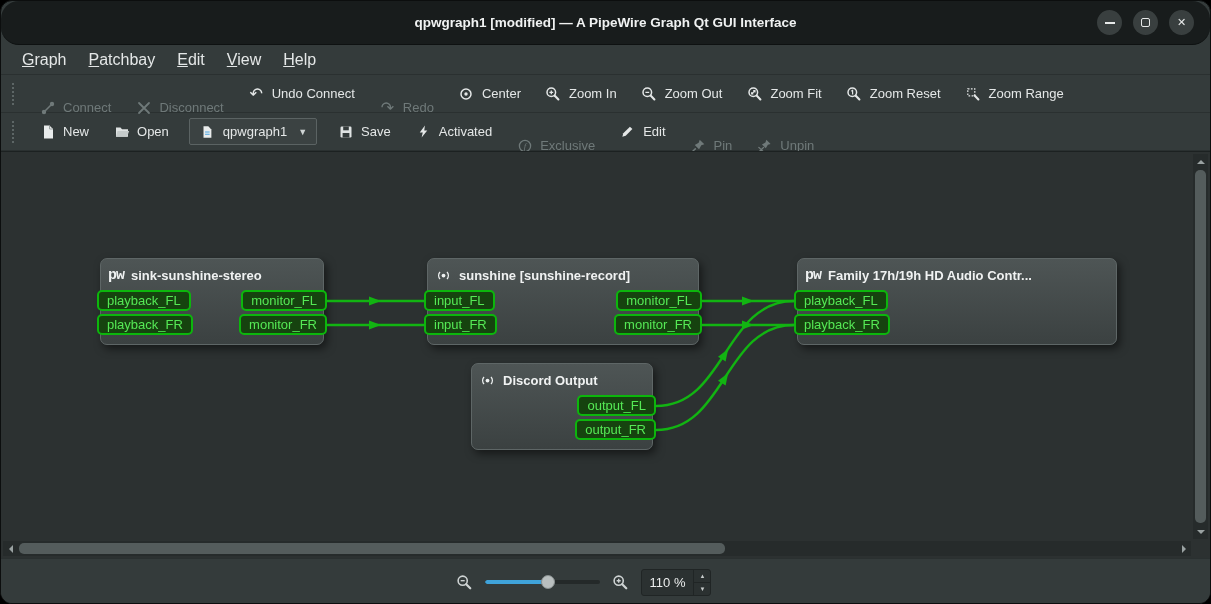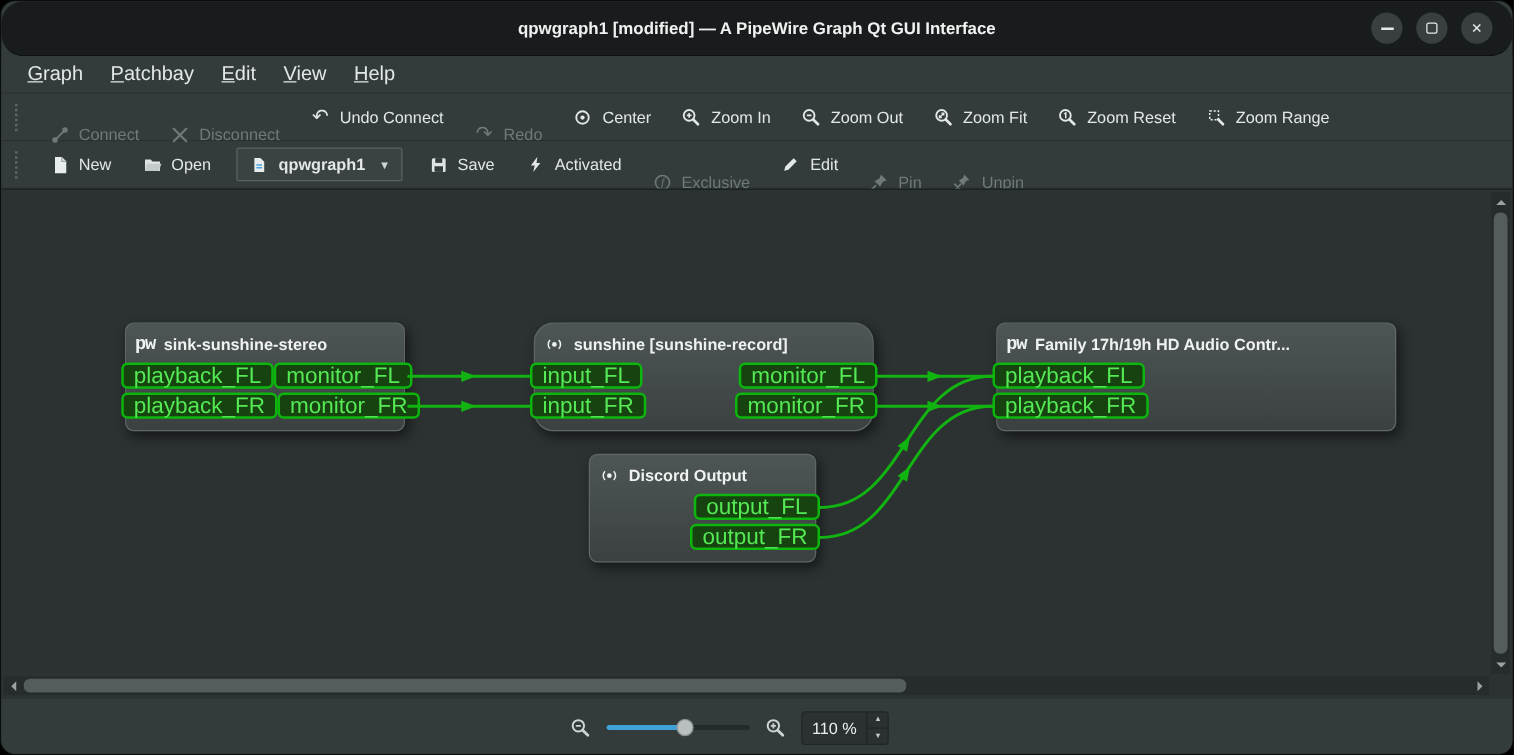--- a/index.html
+++ b/index.html
@@ -25,36 +25,36 @@
 
   
   .toolbar { height:38px; background:#343b3b; display:flex; align-items:center; padding:0 8px; gap:2px;
              border-bottom:1px solid #2a3030; }
   .tb-handle { width:5px; height:22px; margin:0 9px 0 3px; border-left:2px dotted #5d6666; }
   .tb-item { display:flex; align-items:center; gap:7px; padding:6px 11px; color:#e4e7e7; font-size:13px; border-radius:3px; }
   .tb-item.disabled { color:#6f7979;margin-top:28px; }
   .ic { display:inline-flex; width:17px; height:17px; align-items:center; justify-content:center; font-size:16px; line-height:1; }
   .ic svg { display:block; }
   .tb-combo { display:flex; align-items:center; gap:7px; padding:4px 9px; margin:0 7px; height:27px;
-              border:1px solid #5b6363; border-radius:2px; background:#3b4242; color:#e4e7e7; font-size:13px;font-weight:bold; }
+              border:1px solid #5b6363; border-radius:2px; background:#3b4242; color:#e4e7e7; font-size:13px; }
   .caret { font-size:9px; color:#cfd4d4; margin-left:4px; }
 
   
   .main { position:relative; height:407px; background:#2c3131; border-top:1px solid #1c2121; }
   .canvas { position:absolute; inset:0; overflow:hidden; }
   .node { position:absolute; background:linear-gradient(180deg,#4e5555,#3b4141); border:1px solid #5e6666;
           border-radius:7px; padding:3px 7px 6px; box-shadow:3px 4px 9px rgba(0,0,0,.5); }
   .ntitle { display:flex; align-items:center; gap:7px; height:26px; color:#f0f2f2; font-weight:bold;
             font-size:13px; margin-bottom:2px; white-space:nowrap; }
   .pw { font-family:Liberation Mono, monospace; font-weight:bold; font-size:15px; letter-spacing:-1px; color:#eef1f1; }
   .prow { display:flex; justify-content:space-between; margin:0 -11px 3px; }
   .prow.left  { justify-content:flex-start; }
   .prow.right { justify-content:flex-end; }
   .port { height:21px; line-height:17px; padding:0 8px; border:2px solid #0cb60c; background:#16430f;
-          border-radius:5px; color:#55e955; font-size:18px; white-space:nowrap; }
+          border-radius:5px; color:#55e955; font-size:13px; white-space:nowrap; }
   .wires { position:absolute; inset:0; pointer-events:none; }
 
   
   .vscroll { position:absolute; top:2px; right:2px; bottom:19px; width:15px; background:#262b2b; }
   .hscroll { position:absolute; left:2px; bottom:2px; right:19px; height:15px; background:#262b2b; }
   .vthumb { position:absolute; left:2px; right:2px; top:16px; bottom:16px; background:#545c5c; border-radius:5px; }
   .hthumb { position:absolute; top:2px; bottom:2px; left:16px; width:706px; background:#545c5c; border-radius:5px; }
   .sarrow { position:absolute; width:15px; height:15px; display:flex; align-items:center; justify-content:center; }
   .sarrow.top { top:0; } .sarrow.bot { bottom:0; } .sarrow.lft { left:0; } .sarrow.rgt { right:0; }
   .tri { width:0; height:0; border:4px solid transparent; display:block; }
@@ -308,21 +308,21 @@
         <div class="prow">
           <span class="port">playback_FL</span>
           <span class="port">monitor_FL</span>
         </div>
         <div class="prow">
           <span class="port">playback_FR</span>
           <span class="port">monitor_FR</span>
         </div>
       </div>
 
-      <div class="node" style="left:426px; top:106px; width:272px;border-radius:16px;">
+      <div class="node" style="left:426px; top:106px; width:272px;">
         <div class="ntitle">
           <span class="ic">
             <svg width="15" height="15" viewBox="0 0 16 16">
                 <circle cx="8" cy="8" r="2" fill="#eef1f1"></circle>
                 <path d="M4.3 4.3 a5.2 5.2 0 0 0 0 7.4 M11.7 4.3 a5.2 5.2 0 0 1 0 7.4" stroke="#eef1f1" stroke-width="1.3" fill="none"></path>
               </svg>
           </span>
           <span>sunshine [sunshine-record]</span>
         </div>
         <div class="prow">

